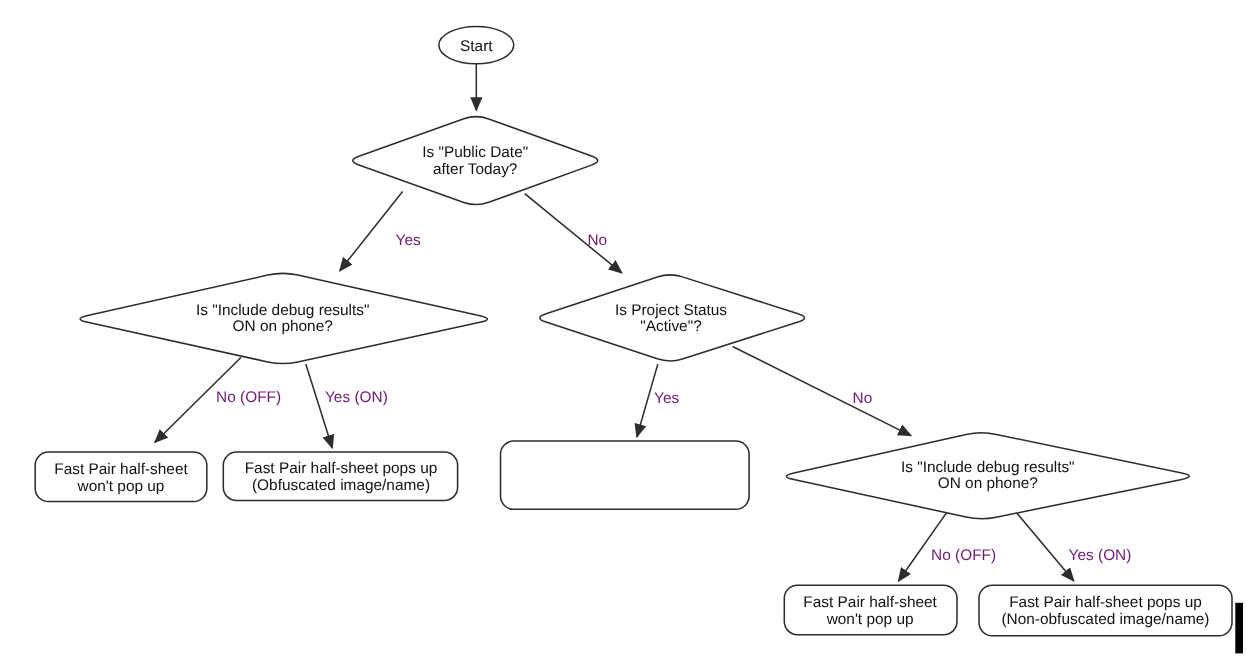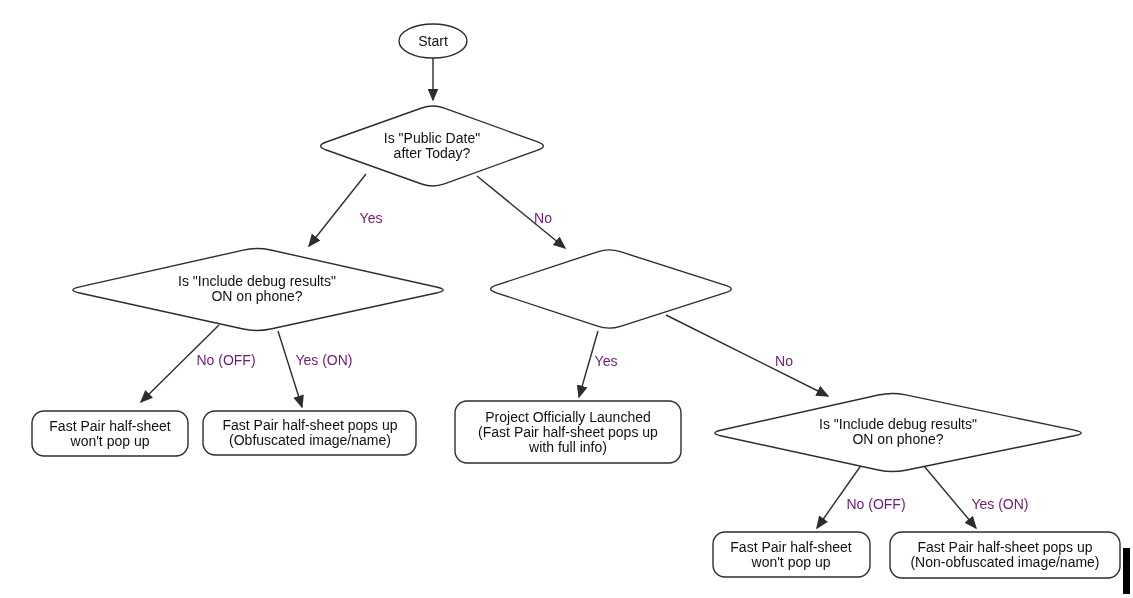--- a/index.html
+++ b/index.html
@@ -71,29 +71,28 @@
     <rect class="shape" x="455" y="401" width="226" height="62" rx="12"></rect>
     <rect class="shape" x="713" y="532" width="157" height="45" rx="12"></rect>
     <rect class="shape" x="890" y="532" width="230" height="46" rx="12"></rect>
   </svg>
 
   <div class="lbl" style="left:393px; top:34px;  width:80px;">Start</div>
   <div class="lbl" style="left:332px; top:131px; width:200px;">Is "Public Date"
 after Today?</div>
   <div class="lbl" style="left:137px; top:274px; width:240px;">Is "Include debug results"
 ON on phone?</div>
+  <div class="lbl" style="left:510px; top:274px; width:200px;">Is Project Status
+"Active"?</div>
   <div class="lbl" style="left:778px; top:417px; width:240px;">Is "Include debug results"
 ON on phone?</div>
   <div class="lbl" style="left:35px;  top:419px; width:150px;">Fast Pair half-sheet
 won't pop up</div>
   <div class="lbl" style="left:204px; top:418px; width:212px;">Fast Pair half-sheet pops up
 (Obfuscated image/name)</div>
-  <div class="lbl" style="left:458px; top:410px; width:220px;">Project Officially Launched
-(Fast Pair half-sheet pops up
-with full info)</div>
   <div class="lbl" style="left:716px; top:540px; width:150px;">Fast Pair half-sheet
 won't pop up</div>
   <div class="lbl" style="left:895px; top:540px; width:220px;">Fast Pair half-sheet pops up
 (Non-obfuscated image/name)</div>
 
   <div class="edge-lbl" style="left:341px; top:211px; width:60px;">Yes</div>
   <div class="edge-lbl" style="left:513px; top:211px; width:60px;">No</div>
   <div class="edge-lbl" style="left:181px; top:353px; width:90px;">No (OFF)</div>
   <div class="edge-lbl" style="left:279px; top:353px; width:90px;">Yes (ON)</div>
   <div class="edge-lbl" style="left:576px; top:354px; width:60px;">Yes</div>

